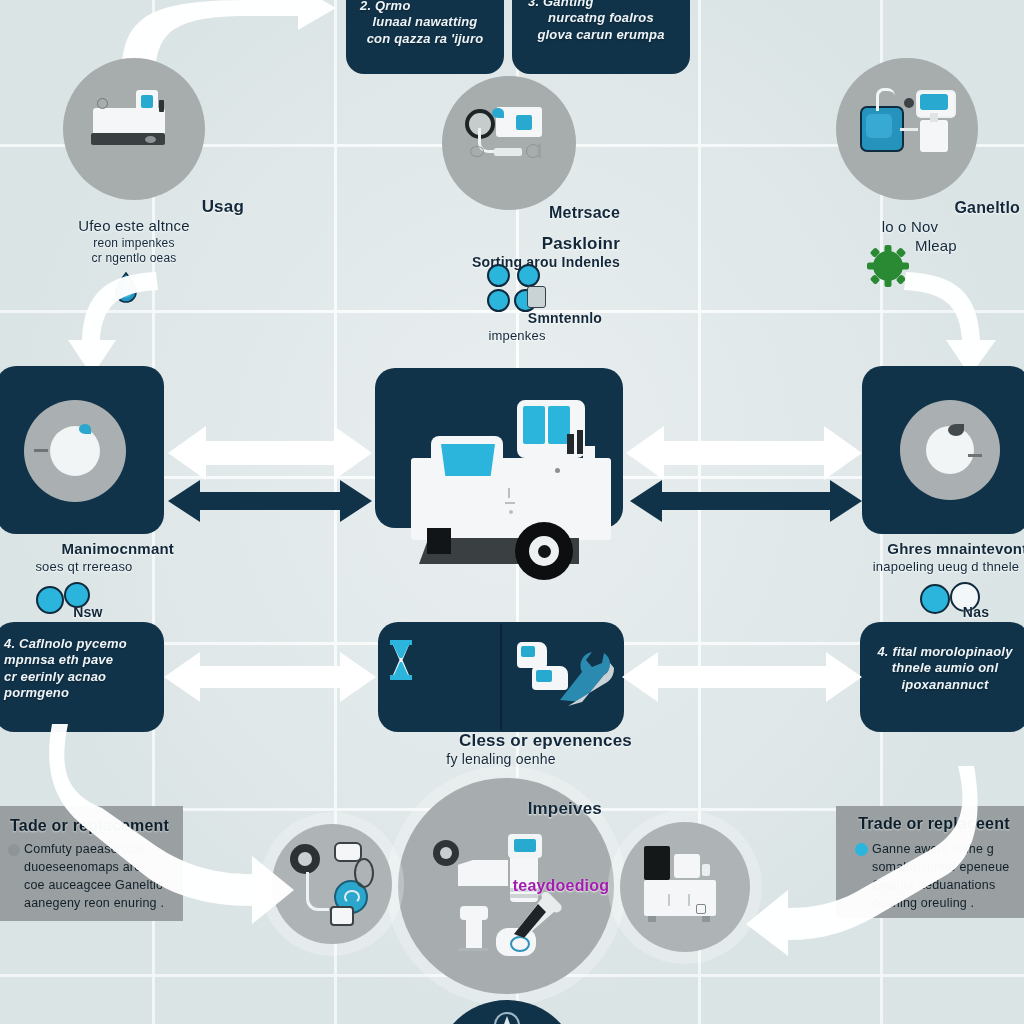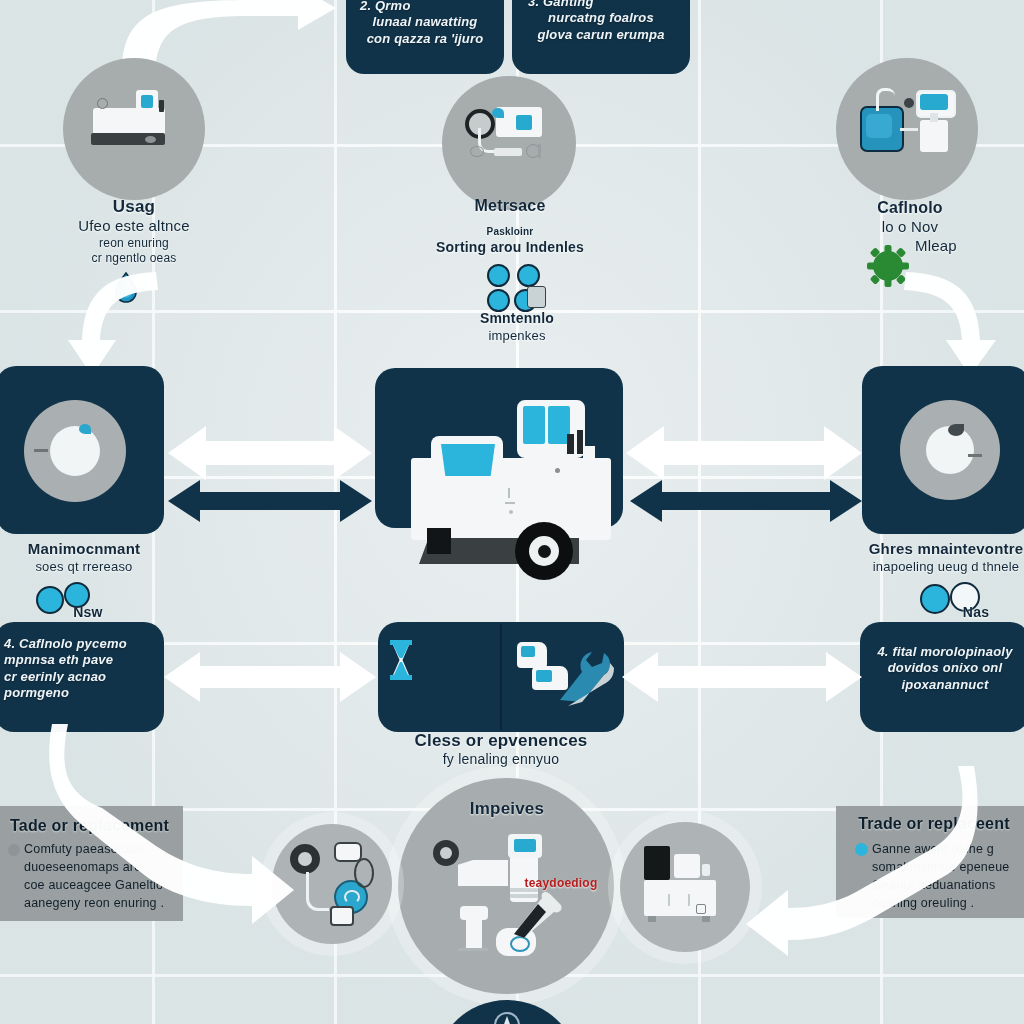--- a/index.html
+++ b/index.html
@@ -35,21 +35,21 @@
   }
   .darkcard.sq{border-radius:20px;}
   .graycard{
     position:absolute;background:#9aa0a2;
   }
   .cap{
     position:absolute;text-align:center;color:#12283a;
     text-shadow:0 1px 2px rgba(255,255,255,.9);
     line-height:1.25;
   }
-  .cap .t{font-weight:bold;}
+  .cap .t{font-weight:bold;text-align:right;}
   .cap .s{font-weight:normal;}
   .wt{color:#eef4f7;text-shadow:0 1px 2px rgba(0,0,0,.35);}
 
   
   .fuzzy{filter:blur(.35px);letter-spacing:.2px;}
 
   
   .arrow{position:absolute;}
   svg{display:block;overflow:visible;}
 
@@ -99,21 +99,21 @@
     <div class="white" style="position:absolute;left:53px;top:4px;width:22px;height:30px;border-radius:3px;"></div>
     <div class="teal" style="position:absolute;left:58px;top:9px;width:12px;height:13px;border-radius:2px;"></div>
     <div class="dark" style="position:absolute;left:8px;top:47px;width:74px;height:12px;border-radius:2px;"></div>
     <div style="position:absolute;left:76px;top:14px;width:5px;height:12px;background:#2e3335;border-radius:1px;"></div>
     <div style="position:absolute;left:14px;top:12px;width:9px;height:9px;border:1.5px solid #6f7679;border-radius:50%;"></div>
     <div style="position:absolute;left:62px;top:50px;width:11px;height:7px;background:#8d9395;border-radius:50%;"></div>
   </div>
   <div class="cap fuzzy" style="left:24px;top:196px;width:220px;font-size:15px;">
     <div class="t" style="font-size:17px;">Usag</div>
     <div class="s" style="font-size:15px;">Ufeo este altnce</div>
-    <div class="s" style="font-size:12px;">reon enuring</div>
+    <div class="s" style="font-size:12px;">reon impenkes</div>
     <div class="s" style="font-size:12px;">cr ngentlo oeas</div>
   </div>
   <div style="position:absolute;left:114px;top:272px;width:24px;height:30px;">
     <svg width="24" height="30" viewBox="0 0 24 30">
       <path d="M12,1 C12,1 22,14 22,20 A10,10 0 0 1 2,20 C2,14 12,1 12,1 Z" fill="#2196c7" stroke="#0d2f44" stroke-width="1.6"></path>
       <path d="M12,6 C12,6 18,15 18,20 A6,6 0 0 1 9,25 Z" fill="#49bfe0" opacity=".75"></path>
     </svg>
   </div>
 
   <div class="arrow" style="left:48px;top:268px;width:120px;height:110px;">
@@ -127,23 +127,23 @@
     <div style="position:absolute;left:3px;top:5px;width:22px;height:22px;border:4px solid #1d2426;border-radius:50%;background:#c6cbcc;"></div>
     <div class="white" style="position:absolute;left:34px;top:3px;width:46px;height:30px;border-radius:3px;"></div>
     <div class="teal" style="position:absolute;left:54px;top:11px;width:16px;height:15px;border-radius:2px;"></div>
     <div style="position:absolute;left:30px;top:4px;width:12px;height:10px;background:#2aa8cf;border-radius:50% 50% 0 50%;"></div>
     <div style="position:absolute;left:16px;top:24px;width:14px;height:22px;border-left:3px solid #eef2f3;border-bottom:3px solid #eef2f3;border-radius:0 0 0 10px;"></div>
     <div style="position:absolute;left:32px;top:44px;width:28px;height:8px;background:#e6eaeb;border-radius:2px;"></div>
     <div style="position:absolute;left:8px;top:42px;width:12px;height:9px;border:1.5px solid #8e9496;border-radius:50%;"></div>
     <div style="position:absolute;left:64px;top:40px;width:12px;height:12px;border:1.5px solid #8e9496;border-radius:50%;"></div>
     <div style="position:absolute;left:76px;top:40px;width:3px;height:14px;background:#9ba1a3;"></div>
   </div>
-  <div class="cap fuzzy" style="left:400px;top:196px;width:220px;font-size:15px;">
+  <div class="cap fuzzy" style="left:400px;top:203px;width:220px;font-size:15px;">
     <div class="t" style="font-size:16px;">Metrsace</div>
-    <div class="t" style="font-size:10px;margin-top:10px;">Paskloinr</div>
+    <div class="t" style="font-size:17px;margin-top:10px;">Paskloinr</div>
     <div class="t" style="font-size:14px;">Sorting arou Indenles</div>
   </div>
   <div style="position:absolute;left:487px;top:264px;width:58px;height:50px;">
     <span class="dot dot-teal" style="position:absolute;left:0;top:0;width:19px;height:19px;"></span>
     <span class="dot dot-teal" style="position:absolute;left:30px;top:0;width:19px;height:19px;"></span>
     <span class="dot dot-teal" style="position:absolute;left:0;top:25px;width:19px;height:19px;"></span>
     <span class="dot dot-teal" style="position:absolute;left:27px;top:25px;width:19px;height:19px;"></span>
     <span style="position:absolute;left:40px;top:22px;width:17px;height:20px;background:#c9d2d5;border:1.5px solid #35424a;border-radius:3px;"></span>
   </div>
   <div class="cap fuzzy" style="left:432px;top:310px;width:170px;font-size:14px;">
@@ -157,21 +157,21 @@
     <div style="position:absolute;left:8px;top:30px;width:26px;height:24px;background:#37a9d2;border-radius:5px;"></div>
     <div style="position:absolute;left:18px;top:4px;width:16px;height:20px;border-left:3px solid #f1f5f6;border-top:3px solid #f1f5f6;border-radius:8px 8px 0 0;"></div>
     <div class="white" style="position:absolute;left:58px;top:6px;width:36px;height:24px;border-radius:5px;border:2px solid #eef2f3;"></div>
     <div class="teal" style="position:absolute;left:62px;top:10px;width:28px;height:16px;border-radius:3px;"></div>
     <div class="white" style="position:absolute;left:62px;top:36px;width:28px;height:32px;border-radius:3px;"></div>
     <div style="position:absolute;left:72px;top:29px;width:8px;height:9px;background:#dfe5e6;"></div>
     <div style="position:absolute;left:46px;top:14px;width:10px;height:10px;background:#3c4346;border-radius:50%;"></div>
     <div style="position:absolute;left:42px;top:44px;width:18px;height:3px;background:#e7ecec;"></div>
   </div>
   <div class="cap fuzzy" style="left:800px;top:198px;width:220px;font-size:15px;">
-    <div class="t" style="font-size:16px;">Caflnolo</div>
+    <div class="t" style="font-size:16px;">Ganeltlo</div>
     <div class="s" style="font-size:15px;">lo o Nov</div>
     <div class="s" style="font-size:15px;margin-left:52px;">Mleap</div>
   </div>
   <div style="position:absolute;left:866px;top:244px;width:44px;height:44px;">
     <svg width="44" height="44" viewBox="0 0 44 44">
       <g fill="#2a8a34">
         <circle cx="22" cy="22" r="15"></circle>
         <g>
           <rect x="18.5" y="1" width="7" height="9" rx="2"></rect>
           <rect x="18.5" y="34" width="7" height="9" rx="2"></rect>
@@ -272,21 +272,21 @@
       <div>4. Caflnolo pycemo</div>
       <div>mpnnsa eth pave</div>
       <div>cr eerinly acnao</div>
       <div>pormgeno</div>
     </div>
   </div>
 
   <div class="darkcard sq" style="left:860px;top:622px;width:170px;height:110px;">
     <div class="cap wt fuzzy" style="left:10px;top:22px;width:150px;font-size:13px;font-style:italic;font-weight:bold;">
       <div>4. fital morolopinaoly</div>
-      <div>dovidos onixo onl</div>
+      <div>thnele aumio onl</div>
       <div>ipoxanannuct</div>
     </div>
   </div>
 
   <div class="darkcard sq" style="left:378px;top:622px;width:246px;height:110px;"></div>
   <div style="position:absolute;left:500px;top:624px;width:2px;height:106px;background:#0b2536;"></div>
 
   <div style="position:absolute;left:388px;top:640px;width:26px;height:40px;">
     <svg width="26" height="40" viewBox="0 0 26 40">
       <rect x="2" y="0" width="22" height="5" fill="#2cb5dc"></rect>
@@ -303,21 +303,21 @@
     <div class="white" style="position:absolute;left:20px;top:26px;width:36px;height:24px;border-radius:5px 8px 4px 4px;"></div>
     <div class="teal" style="position:absolute;left:24px;top:30px;width:16px;height:12px;border-radius:2px;"></div>
     <svg style="position:absolute;left:40px;top:10px;" width="66" height="56" viewBox="0 0 66 56">
       <path d="M8,50 L30,22 C26,14 30,4 40,2 L34,10 L40,17 L50,13 L52,3 C60,8 60,20 52,25 L30,52 Z" fill="#2b8ab0"></path>
       <path d="M30,52 L52,25 C56,23 58,18 58,13 L62,18 C62,28 56,32 52,34 L16,56 Z" fill="#c9d3d6"></path>
     </svg>
   </div>
 
   <div class="cap fuzzy" style="left:370px;top:730px;width:262px;">
     <div class="t" style="font-size:17px;">Cless or epvenences</div>
-    <div class="s" style="font-size:14px;">fy lenaling ennyuo</div>
+    <div class="s" style="font-size:14px;">fy lenaling oenhe</div>
   </div>
 
   <div class="arrow" style="left:164px;top:650px;width:212px;height:54px;">
     <svg width="212" height="54" viewBox="0 0 212 54">
       <path d="M0,27 L36,2 L36,16 L176,16 L176,2 L212,27 L176,52 L176,38 L36,38 L36,52 Z" fill="#ffffff"></path>
     </svg>
   </div>
   <div class="arrow" style="left:622px;top:650px;width:240px;height:54px;">
     <svg width="240" height="54" viewBox="0 0 240 54">
       <path d="M0,27 L36,2 L36,16 L204,16 L204,2 L240,27 L204,52 L204,38 L36,38 L36,52 Z" fill="#ffffff"></path>
@@ -339,21 +339,21 @@
     <div style="position:absolute;left:80px;top:62px;width:28px;height:4px;background:#cdd4d6;"></div>
     <div class="white" style="position:absolute;left:36px;top:84px;width:16px;height:34px;border-radius:3px;"></div>
     <div class="white" style="position:absolute;left:30px;top:74px;width:28px;height:14px;border-radius:4px;"></div>
     <div style="position:absolute;left:28px;top:116px;width:30px;height:3px;background:#aeb5b7;"></div>
     <div class="white" style="position:absolute;left:66px;top:96px;width:40px;height:28px;border-radius:12px;"></div>
     <div style="position:absolute;left:80px;top:104px;width:16px;height:12px;border:2px solid #2d93bb;border-radius:50%;"></div>
     <svg style="position:absolute;left:78px;top:58px;" width="58" height="48" viewBox="0 0 58 48">
       <path d="M6,44 L34,8 C32,2 38,0 42,4 L52,14 C56,18 52,24 46,22 L16,48 Z" fill="#e8eced"></path>
       <path d="M6,44 L30,14 L38,22 L16,48 Z" fill="#1d2326"></path>
     </svg>
-    <div class="cap fuzzy" style="left:82px;top:44px;width:98px;font-size:12px;color:#b91c1c;font-weight:bold;">teaydoediog</div>
+    <div class="cap fuzzy" style="left:82px;top:44px;width:98px;font-size:16px;color:#a21caf;font-weight:bold;">teaydoediog</div>
   </div>
 
   <div class="circle pale" style="left:272px;top:824px;width:120px;height:120px;background:#aeb4b5;"></div>
   <div class="mach" style="left:290px;top:842px;width:86px;height:82px;">
     <div style="position:absolute;left:0;top:2px;width:30px;height:30px;border-radius:50%;background:#2c3234;"></div>
     <div style="position:absolute;left:8px;top:10px;width:14px;height:14px;border-radius:50%;background:#cbd1d3;"></div>
     <div class="white" style="position:absolute;left:44px;top:0;width:24px;height:16px;border-radius:6px;border:2px solid #3a4245;"></div>
     <div style="position:absolute;left:44px;top:38px;width:30px;height:30px;border-radius:50%;background:#2ba6cd;border:2px solid #1c5e77;"></div>
     <div style="position:absolute;left:54px;top:48px;width:12px;height:10px;border:2px solid #e5eef1;border-radius:50%;border-bottom-color:transparent;"></div>
     <div class="white" style="position:absolute;left:40px;top:64px;width:20px;height:16px;border-radius:4px;border:2px solid #3a4245;"></div>

